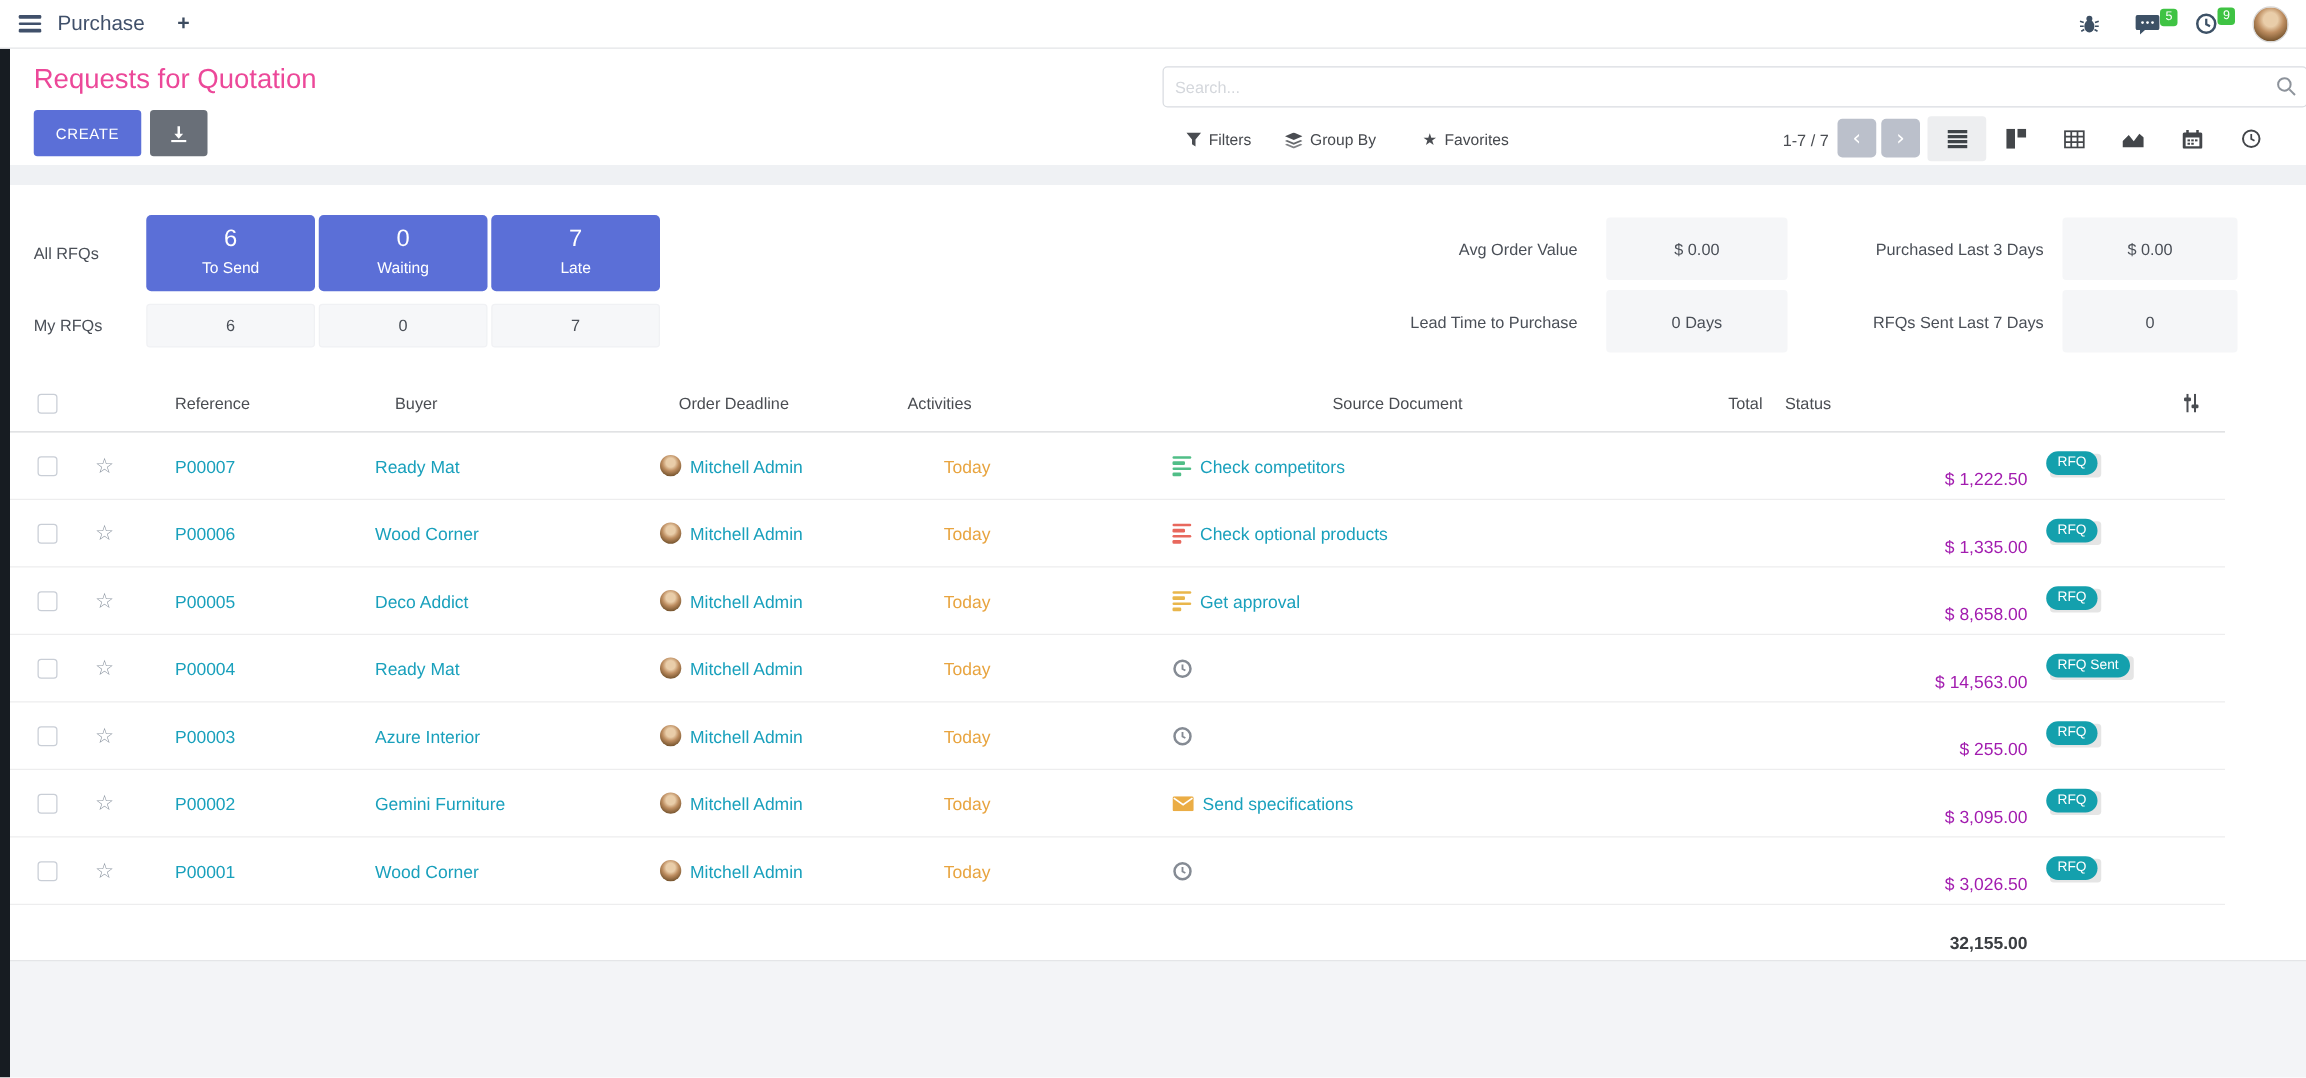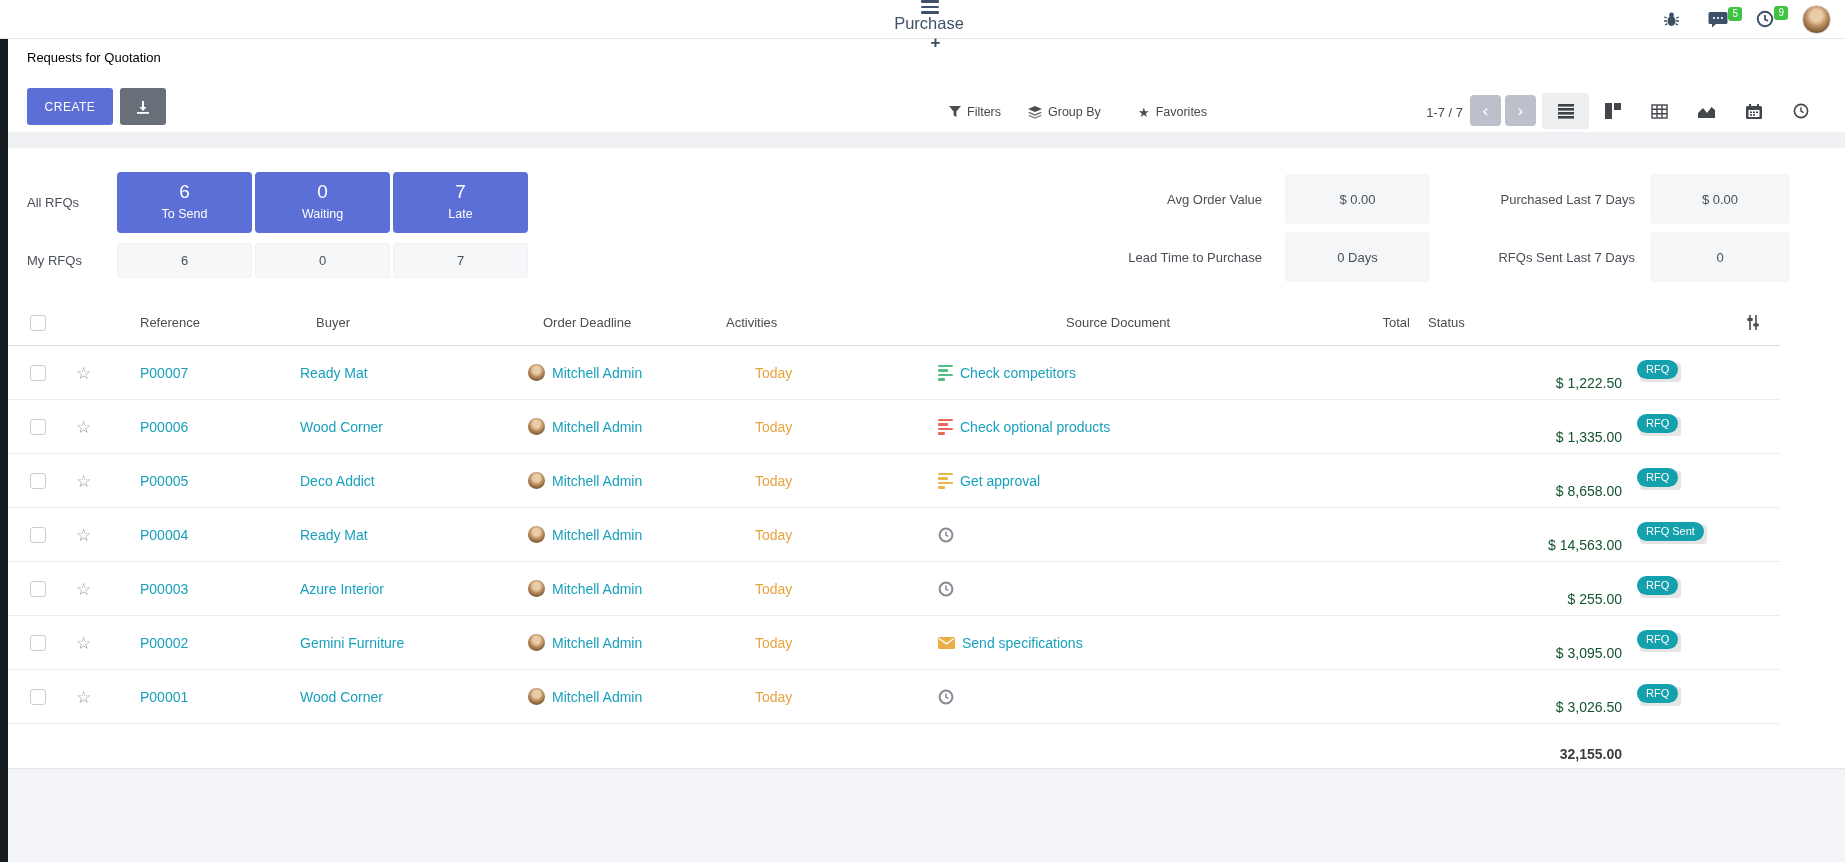--- a/index.html
+++ b/index.html
@@ -2,36 +2,36 @@
 <html><head>
 <meta charset="utf-8">
 <style>
   html,body{margin:0;padding:0;}
   body{
     width:1845px;height:862px;position:relative;overflow:hidden;
     font-family:"Liberation Sans",sans-serif;background:#fff;color:#4a4d52;
   }
   
   .navbar{position:absolute;top:0;left:0;width:1845px;height:38px;background:#fff;
-    border-bottom:1px solid #e4e5e7;display:flex;align-items:center;z-index:10;flex-direction:column;}
+    border-bottom:1px solid #e4e5e7;display:flex;align-items:center;z-index:10;}
   .hamburger{margin-left:15px;width:18px;display:flex;flex-direction:column;gap:3px;cursor:pointer;}
   .hamburger i{height:2.5px;background:#40506a;border-radius:1px;display:block;}
   .app-name{margin-left:13px;font-size:16.5px;color:#40506a;}
   .nav-plus{margin-left:26px;font-size:17px;font-weight:bold;color:#3d4c60;}
   .nav-right{position:absolute;right:14px;top:0;height:38px;display:flex;align-items:center;}
   .nav-item{position:relative;margin-left:28px;display:flex;align-items:center;}
   .nav-badge{position:absolute;top:-4px;right:-14px;background:#3fc343;color:#fff;
     font-size:10px;line-height:14px;padding:0 4px;border-radius:3px;}
   .avatar{width:27px;height:27px;border-radius:50%;border:1px solid #d8d8d8;
     background:radial-gradient(circle at 50% 36%,#e9cda9 0 26%,#bd8d60 48%,#77552f 78%,#55422c 100%);}
   
   .left-strip{position:absolute;left:0;top:38px;width:8px;height:824px;background:#171c22;}
   
   .cp{position:absolute;left:8px;top:38px;width:1837px;height:94px;background:#fff;}
-  .cp-title{position:absolute;left:19px;top:12px;font-size:13px;color:#000000;}
+  .cp-title{position:absolute;left:19px;top:12px;font-size:22px;color:#ec4899;}
   .btn-create{position:absolute;left:19px;top:50px;width:86px;height:37px;background:#5b6fd7;
     color:#fff;font-size:12px;letter-spacing:.5px;border-radius:3px;display:flex;align-items:center;
     justify-content:center;cursor:pointer;}
   .btn-export{position:absolute;left:112px;top:50px;width:46px;height:37px;background:#696f78;
     border-radius:3px;display:flex;align-items:center;justify-content:center;cursor:pointer;}
   .search-wrap{position:absolute;left:922px;top:15px;width:916px;height:33px;}
   .search-wrap input{width:100%;height:100%;box-sizing:border-box;border:1px solid #d9dce1;
     border-radius:4px;padding:0 34px 0 9px;font-size:13px;color:#444;outline:none;
     font-family:"Liberation Sans",sans-serif;}
   .search-wrap input::placeholder{color:#d4d7dc;}
@@ -96,21 +96,21 @@
   .buyer-avatar{width:17px;height:17px;border-radius:50%;flex:none;
     background:radial-gradient(circle at 50% 36%,#e9cda9 0 26%,#bd8d60 48%,#77552f 78%,#55422c 100%);}
   .tasks-icon{display:inline-flex;flex-direction:column;gap:2px;width:15px;flex:none;}
   .tasks-icon i{display:block;height:2.5px;border-radius:1px;background:currentColor;}
   .tasks-icon i:nth-child(1){width:100%;} .tasks-icon i:nth-child(2){width:64%;}
   .tasks-icon i:nth-child(3){width:100%;} .tasks-icon i:nth-child(4){width:48%;}
   .tasks-icon.green{color:#50be87;} .tasks-icon.red{color:#e8685d;} .tasks-icon.yellow{color:#e9b64b;}
   .status-badge{display:inline-block;background:#e5e5e5;border-radius:3px;height:19px;}
   .status-badge .pill{display:inline-block;background:#14a0ad;color:#fff;border-radius:11px;
     font-size:11px;line-height:19px;padding:0 9px;transform:translate(-3px,-3px);white-space:nowrap;}
-  .total-txt{color:#14532d;margin-top:20px;}
+  .total-txt{color:#a21caf;margin-top:20px;}
   .footer-total{font-weight:bold;color:#3a3d41;margin-top:16px;}
   .bottom{position:absolute;left:8px;top:768px;width:1837px;height:94px;background:#f3f4f7;
     border-top:1px solid #e4e5e8;}
   svg{display:block;}
 </style>
 </head>
 <body>
 
 <div class="navbar">
   <span class="hamburger">
@@ -154,20 +154,29 @@
 
 <div class="cp">
   <div class="cp-title">Requests for Quotation</div>
   <div class="btn-create">CREATE</div>
   <div class="btn-export">
     <svg width="14" height="14" viewBox="0 0 14 14" fill="#fff">
       <path d="M6 1h2v6h2.5L7 11 3.5 7H6z"></path>
         <rect x="1" y="12" width="12" height="1.8"></rect>
     </svg>
   </div>
+  <div class="search-wrap">
+    <input type="text" placeholder="Search..." style="">
+    <span class="search-icon">
+      <svg width="16" height="16" viewBox="0 0 16 16" fill="none">
+        <circle cx="6.5" cy="6.5" r="5" stroke="#8d939b" stroke-width="1.6"></circle>
+        <path d="M10.5 10.5L15 15" stroke="#8d939b" stroke-width="1.6"></path>
+      </svg>
+    </span>
+  </div>
   <div class="f-item f-filters">
     <svg width="12" height="12" viewBox="0 0 12 12" fill="#4a4d52">
       <path d="M0 0h12L7.4 5.6v5.6L4.6 9.3V5.6z"></path>
     </svg>
     <span>Filters</span>
   </div>
   <div class="f-item f-groupby">
     <svg width="14" height="13" viewBox="0 0 14 13" fill="#4a4d52">
       <path d="M7 0l7 3-7 3L0 3z"></path>
         <path d="M7 8.2L1.6 5.9 0 6.7l7 3 7-3-1.6-.8z" opacity=".85"></path>
@@ -248,21 +257,21 @@
      <div class="kpi-gray col1">0</div>
       <div class="kpi-btn col2">
        <div class="kpi-val">7</div>
        <div class="kpi-lbl">Late</div>
      </div>
      <div class="kpi-gray col2">7</div>
     </div>
   <div id="stat-container">
       <div class="stat-label r0c0-l">Avg Order Value</div>
      <div class="stat-box r0c0-b">$ 0.00</div>
-      <div class="stat-label r0c1-l">Purchased Last 7 Days</div>
+      <div class="stat-label r0c1-l">Purchased Last 3 Days</div>
      <div class="stat-box r0c1-b">$ 0.00</div>
       <div class="stat-label r1c0-l">Lead Time to Purchase</div>
      <div class="stat-box r1c0-b">0 Days</div>
       <div class="stat-label r1c1-l">RFQs Sent Last 7 Days</div>
      <div class="stat-box r1c1-b">0</div>
     </div>
 </div>
 
 <div class="tbl">
   <div class="trow thead">

